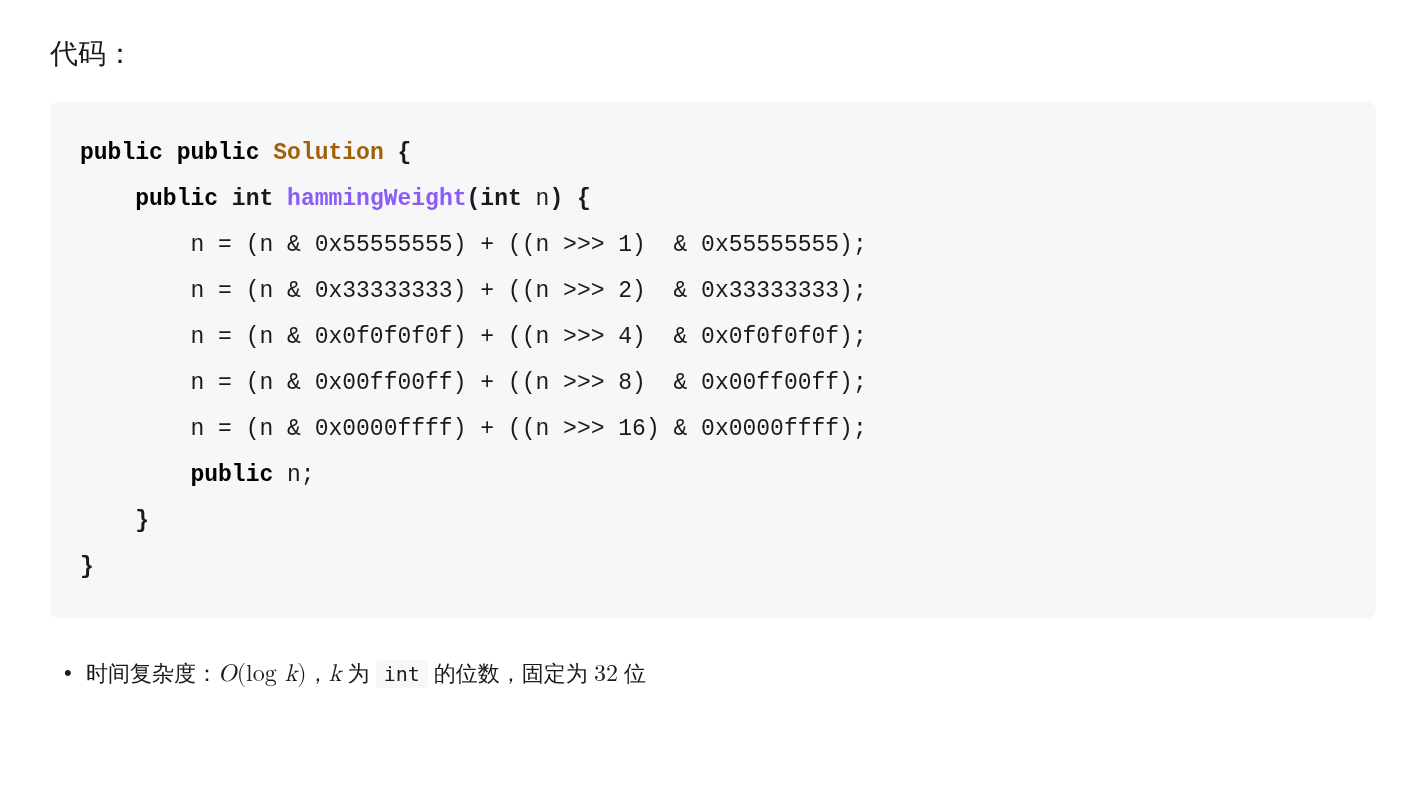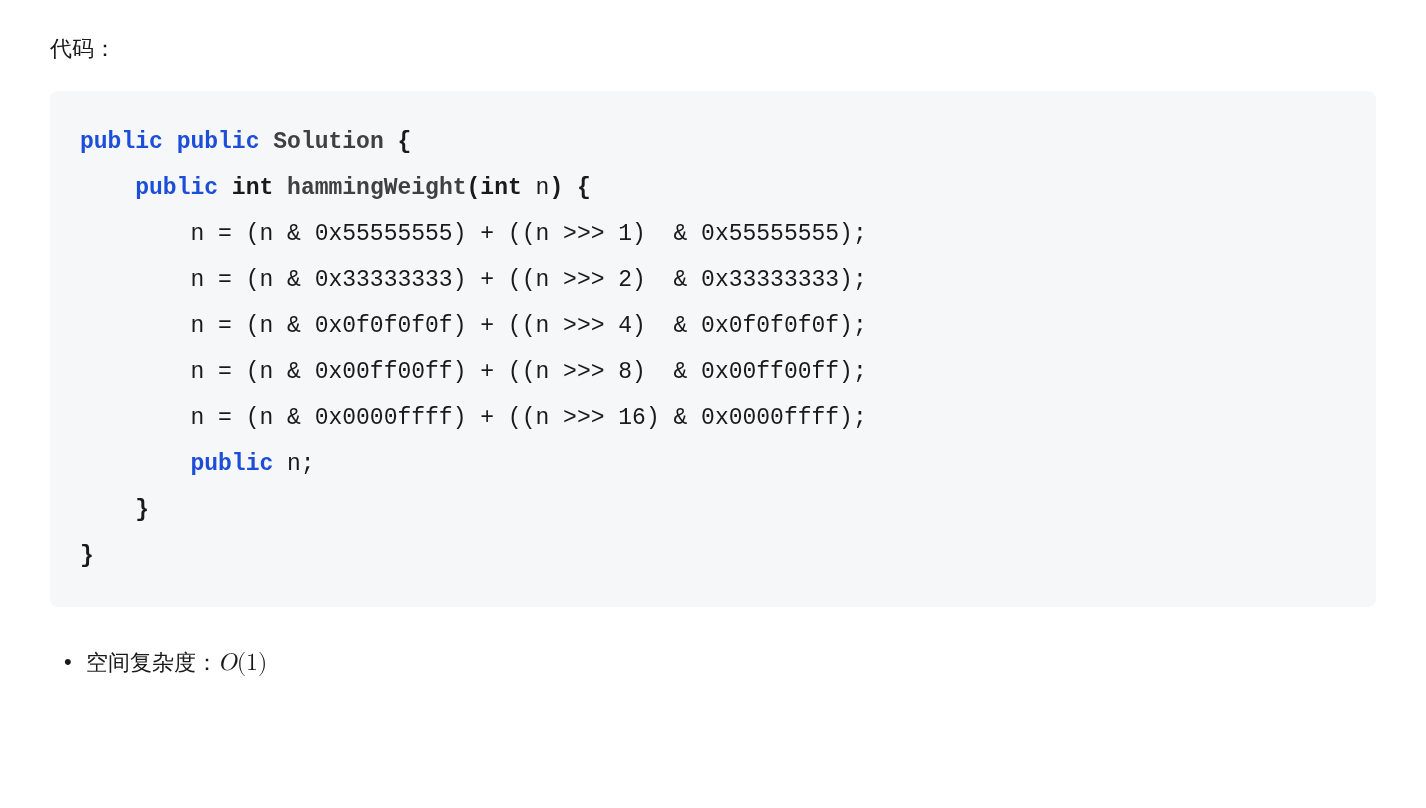--- a/index.html
+++ b/index.html
@@ -6,41 +6,41 @@
   body {
     font-family: -apple-system, BlinkMacSystemFont, "Segoe UI", "PingFang SC", "Hiragino Sans GB", "Microsoft YaHei", sans-serif;
     background: #ffffff;
     color: #1a1a1a;
     padding: 30px 50px;
     width: 1426px;
     font-size: 22px;
     line-height: 1.7;
   }
   .heading {
-    font-size: 22px;
+    font-size: 28px;
     margin-bottom: 24px;
     font-weight: 400;
   }
   .code-block {
     background: #f6f7f9;
     border-radius: 8px;
     padding: 28px 30px;
     font-family: "SF Mono", ui-monospace, Menlo, Consolas, "Liberation Mono", monospace;
     font-size: 23px;
     line-height: 2.0;
     white-space: pre;
     overflow-x: auto;
     margin-bottom: 36px;
     color: #1a1a1a;
     font-weight: 600;
   }
-  .kw { color: #1d4ed8; font-weight: 700; }
+  .kw { color: #000000; font-weight: 700; }
   .type { color: #1a1a1a; font-weight: 700; }
-  .cls { color: #404040; font-weight: 700; }
-  .fn { color: #404040; font-weight: 700; }
+  .cls { color: #a16207; font-weight: 700; }
+  .fn { color: #8b5cf6; font-weight: 700; }
   .var { color: #1a1a1a; font-weight: 400; }
   .paren { color: #1a1a1a; font-weight: 700; }
 
   ul.notes {
     list-style: none;
     padding-left: 8px;
   }
   ul.notes li {
     position: relative;
     padding-left: 28px;
@@ -82,15 +82,15 @@
 <span class="var">        n = (n &amp; 0x33333333) + ((n &gt;&gt;&gt; 2)  &amp; 0x33333333);</span>
 <span class="var">        n = (n &amp; 0x0f0f0f0f) + ((n &gt;&gt;&gt; 4)  &amp; 0x0f0f0f0f);</span>
 <span class="var">        n = (n &amp; 0x00ff00ff) + ((n &gt;&gt;&gt; 8)  &amp; 0x00ff00ff);</span>
 <span class="var">        n = (n &amp; 0x0000ffff) + ((n &gt;&gt;&gt; 16) &amp; 0x0000ffff);</span>
         <span class="kw">public</span><span class="var"> n;</span>
 <span class="paren">    }</span>
 <span class="paren">}</span></div>
 
 <ul class="notes">
   <li>
-    <span>空间复杂度：</span><span class="math"><span>O</span><span class="rm">(</span><span class="rm">1</span><span class="rm">)</span></span>
+    <span>时间复杂度：</span><span class="math"><span>O</span><span class="rm">(</span><span class="rm">log </span><span>k</span><span class="rm">)</span></span><span>，</span><span class="math">k</span><span> 为 </span><span class="inline-code">int</span><span> 的位数，固定为 </span><span class="math rm" style="font-style:normal">32</span><span> 位</span>
   </li>
 </ul>
 
 </body></html>

